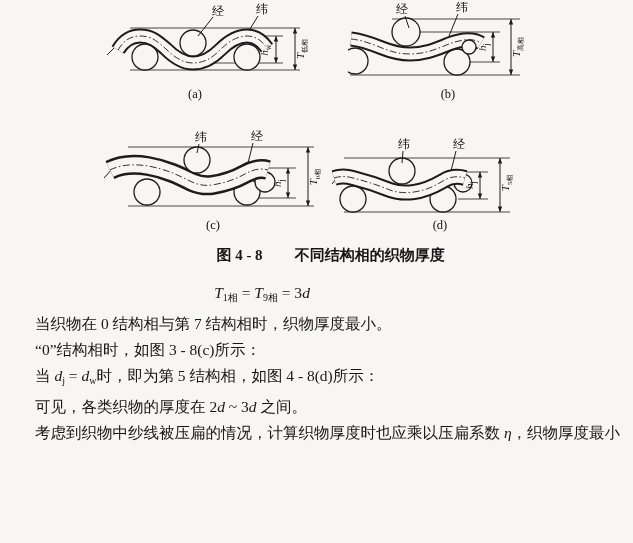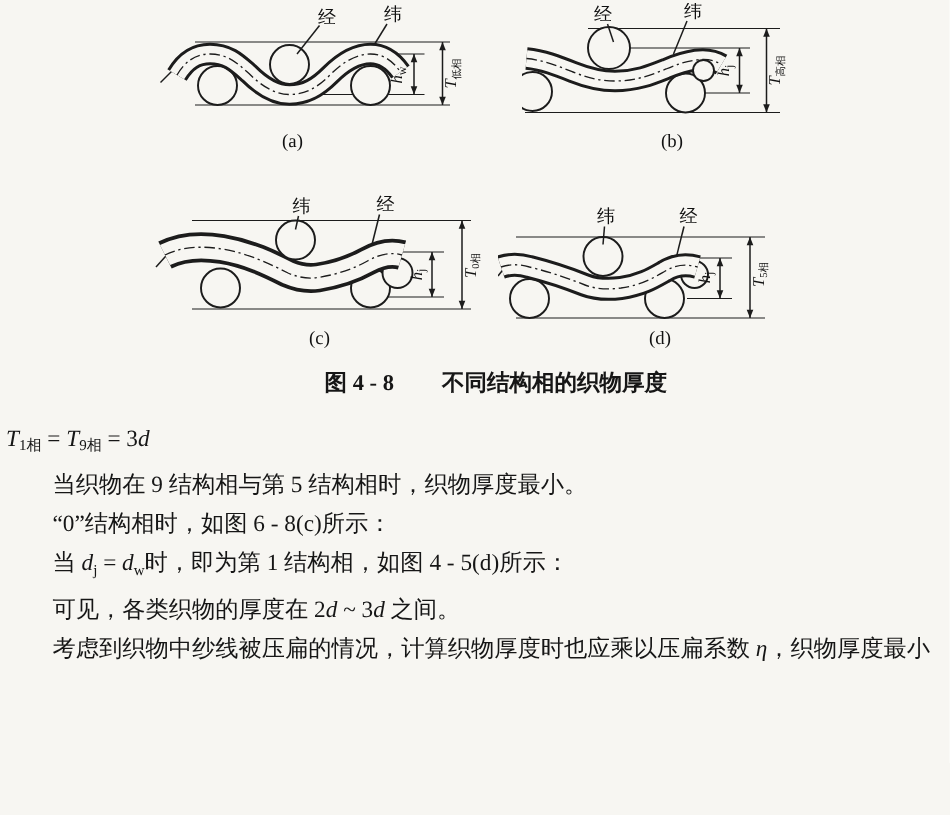--- a/index.html
+++ b/index.html
@@ -21,21 +21,21 @@
   tspan.ds{font-size:8px;font-style:normal;}
   tspan.dsc{font-size:7px;font-style:normal;}
   
   .figcap{position:absolute;top:246px;left:0;width:633px;box-sizing:border-box;padding-left:28px;
           text-align:center;font-weight:bold;font-size:15px;}
   .figcap .t2{margin-left:32px;}
   
   .bodytext{position:absolute;left:4px;top:280px;width:627px;font-size:15.5px;line-height:26px;}
   .ln{white-space:nowrap;}
   .ln.ind{text-indent:31px;}
-  .ln.eq{width:516px;}
+  .ln.eq{width:516px;text-align:center;}
   .r-i{font-style:italic;}
   .r-sub{font-size:10px;vertical-align:-3px;}
 </style>
 </head>
 <body>
 
 <div id="page">
 
   <svg class="diag" style="left:100px;top:2px" width="225" height="100" viewBox="0 0 225 100">
     <g>
@@ -178,21 +178,21 @@
     <text class="dim" transform="rotate(-90 177 61)" x="177" y="61" text-anchor="middle"><tspan>T</tspan><tspan class="dsc" dy="2.5">5相</tspan></text>
     <text class="cap" x="108" y="107" text-anchor="middle">(d)</text>
   </svg>
 
   <div class="figcap">
     <span>图 4 - 8</span><span class="t2">不同结构相的织物厚度</span>
   </div>
 
   <div class="bodytext">
     <div class="ln eq"><span class="r-i">T</span><span class="r-sub">1相</span><span class="r-t"> = </span><span class="r-i">T</span><span class="r-sub">9相</span><span class="r-t"> = 3</span><span class="r-i">d</span></div>
-    <div class="ln ind"><span class="r-t">当织物在 9 结构相与第 5 结构相时，织物厚度最小。</span></div>
-    <div class="ln ind"><span class="r-t">“0”结构相时，如图 6 - 8(c)所示：</span></div>
-    <div class="ln ind"><span class="r-t">当 </span><span class="r-i">d</span><span class="r-sub">j</span><span class="r-t"> = </span><span class="r-i">d</span><span class="r-sub">w</span><span class="r-t">时，即为第 1 结构相，如图 4 - 5(d)所示：</span></div>
+    <div class="ln ind"><span class="r-t">当织物在 0 结构相与第 7 结构相时，织物厚度最小。</span></div>
+    <div class="ln ind"><span class="r-t">“0”结构相时，如图 3 - 8(c)所示：</span></div>
+    <div class="ln ind"><span class="r-t">当 </span><span class="r-i">d</span><span class="r-sub">j</span><span class="r-t"> = </span><span class="r-i">d</span><span class="r-sub">w</span><span class="r-t">时，即为第 5 结构相，如图 4 - 8(d)所示：</span></div>
     <div class="ln ind"><span class="r-t">可见，各类织物的厚度在 2</span><span class="r-i">d</span><span class="r-t"> ~ 3</span><span class="r-i">d</span><span class="r-t"> 之间。</span></div>
     <div class="ln ind"><span class="r-t">考虑到织物中纱线被压扁的情况，计算织物厚度时也应乘以压扁系数 </span><span class="r-i">η</span><span class="r-t">，织物厚度最小</span></div>
     <div class="ln"></div>
   </div>
 
 </div>
 
 </body></html>

